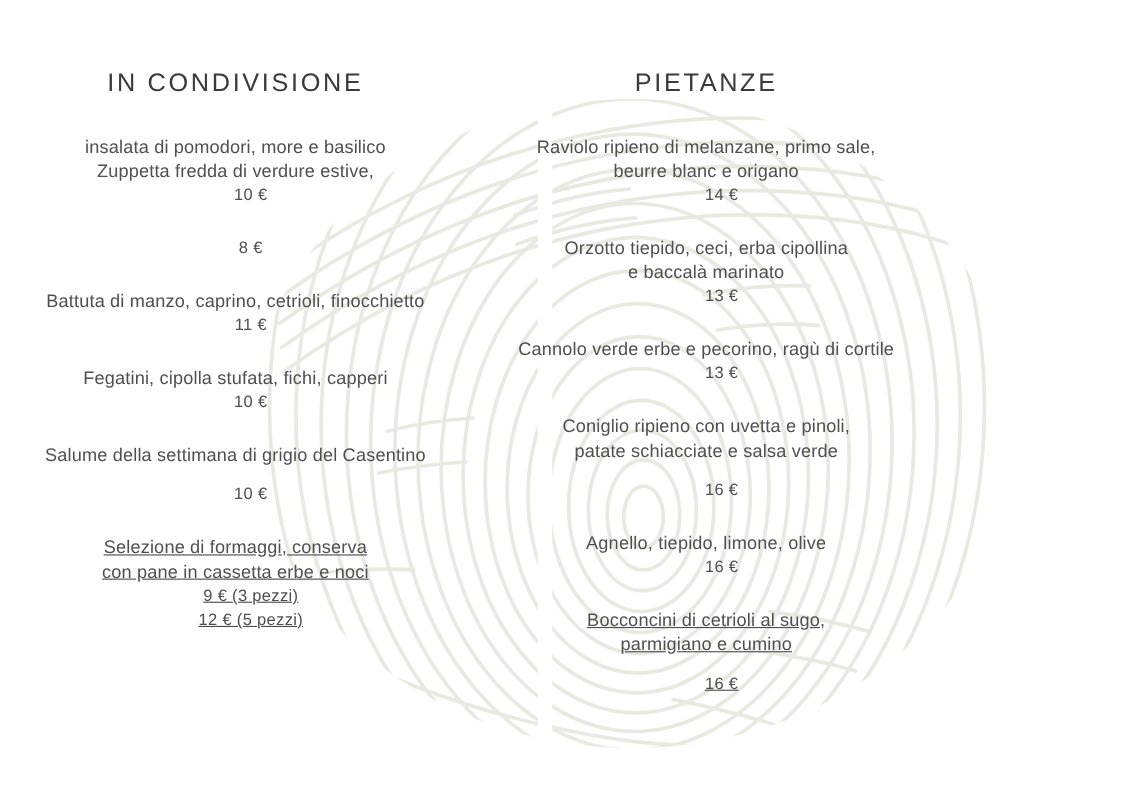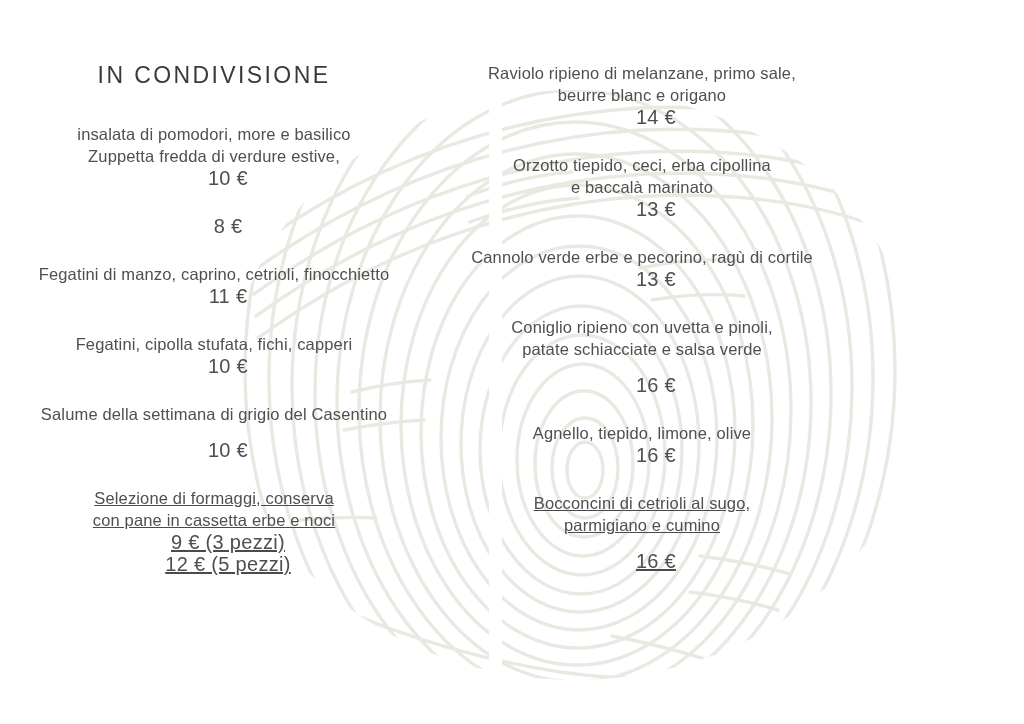--- a/index.html
+++ b/index.html
@@ -76,21 +76,21 @@
   .dish-line {
     font-size: 16.5px;
     font-weight: 300;
     line-height: 22px;
     letter-spacing: 0.15px;
     color: #4f4f4f;
     white-space: nowrap;
   }
 
   .dish-price {
-    font-size: 20px;
+    font-size: 15px;
     font-weight: 300;
     line-height: 22px;
     letter-spacing: 0.3px;
     color: #4f4f4f;
     white-space: nowrap;
     margin-left: 28px;
   }
 
   
   .dish-price.spaced {
@@ -164,41 +164,42 @@
     <ul class="dish-list">
         <li class="dish">
           <div class="dish-line">insalata di pomodori, more e basilico</div>
           <div class="dish-line">Zuppetta fredda di verdure estive,</div>
           <div class="dish-price">10 €</div>
         </li>
         <li class="dish">
           <div class="dish-price">8 €</div>
         </li>
         <li class="dish">
-          <div class="dish-line">Fegatini di manzo, caprino, cetrioli, finocchietto</div>
+          <div class="dish-line">Battuta di manzo, caprino, cetrioli, finocchietto</div>
           <div class="dish-price">11 €</div>
         </li>
         <li class="dish">
           <div class="dish-line">Fegatini, cipolla stufata, fichi, capperi</div>
           <div class="dish-price">10 €</div>
         </li>
         <li class="dish">
           <div class="dish-line">Salume della settimana di grigio del Casentino</div>
           <div class="dish-price spaced">10 €</div>
         </li>
         <li class="dish gap-lg">
           <div class="dish-line">Selezione di formaggi, conserva</div>
           <div class="dish-line">con pane in cassetta erbe e noci</div>
           <div class="dish-price">9 € (3 pezzi)</div>
           <div class="dish-price">12 € (5 pezzi)</div>
         </li>
       </ul>
   </section>
 
   <section class="menu-column">
+    <h2 class="column-title">PIETANZE</h2>
     <ul class="dish-list">
         <li class="dish">
           <div class="dish-line">Raviolo ripieno di melanzane, primo sale,</div>
           <div class="dish-line">beurre blanc e origano</div>
           <div class="dish-price">14 €</div>
         </li>
         <li class="dish">
           <div class="dish-line">Orzotto tiepido, ceci, erba cipollina</div>
           <div class="dish-line">e baccalà marinato</div>
           <div class="dish-price">13 €</div>

